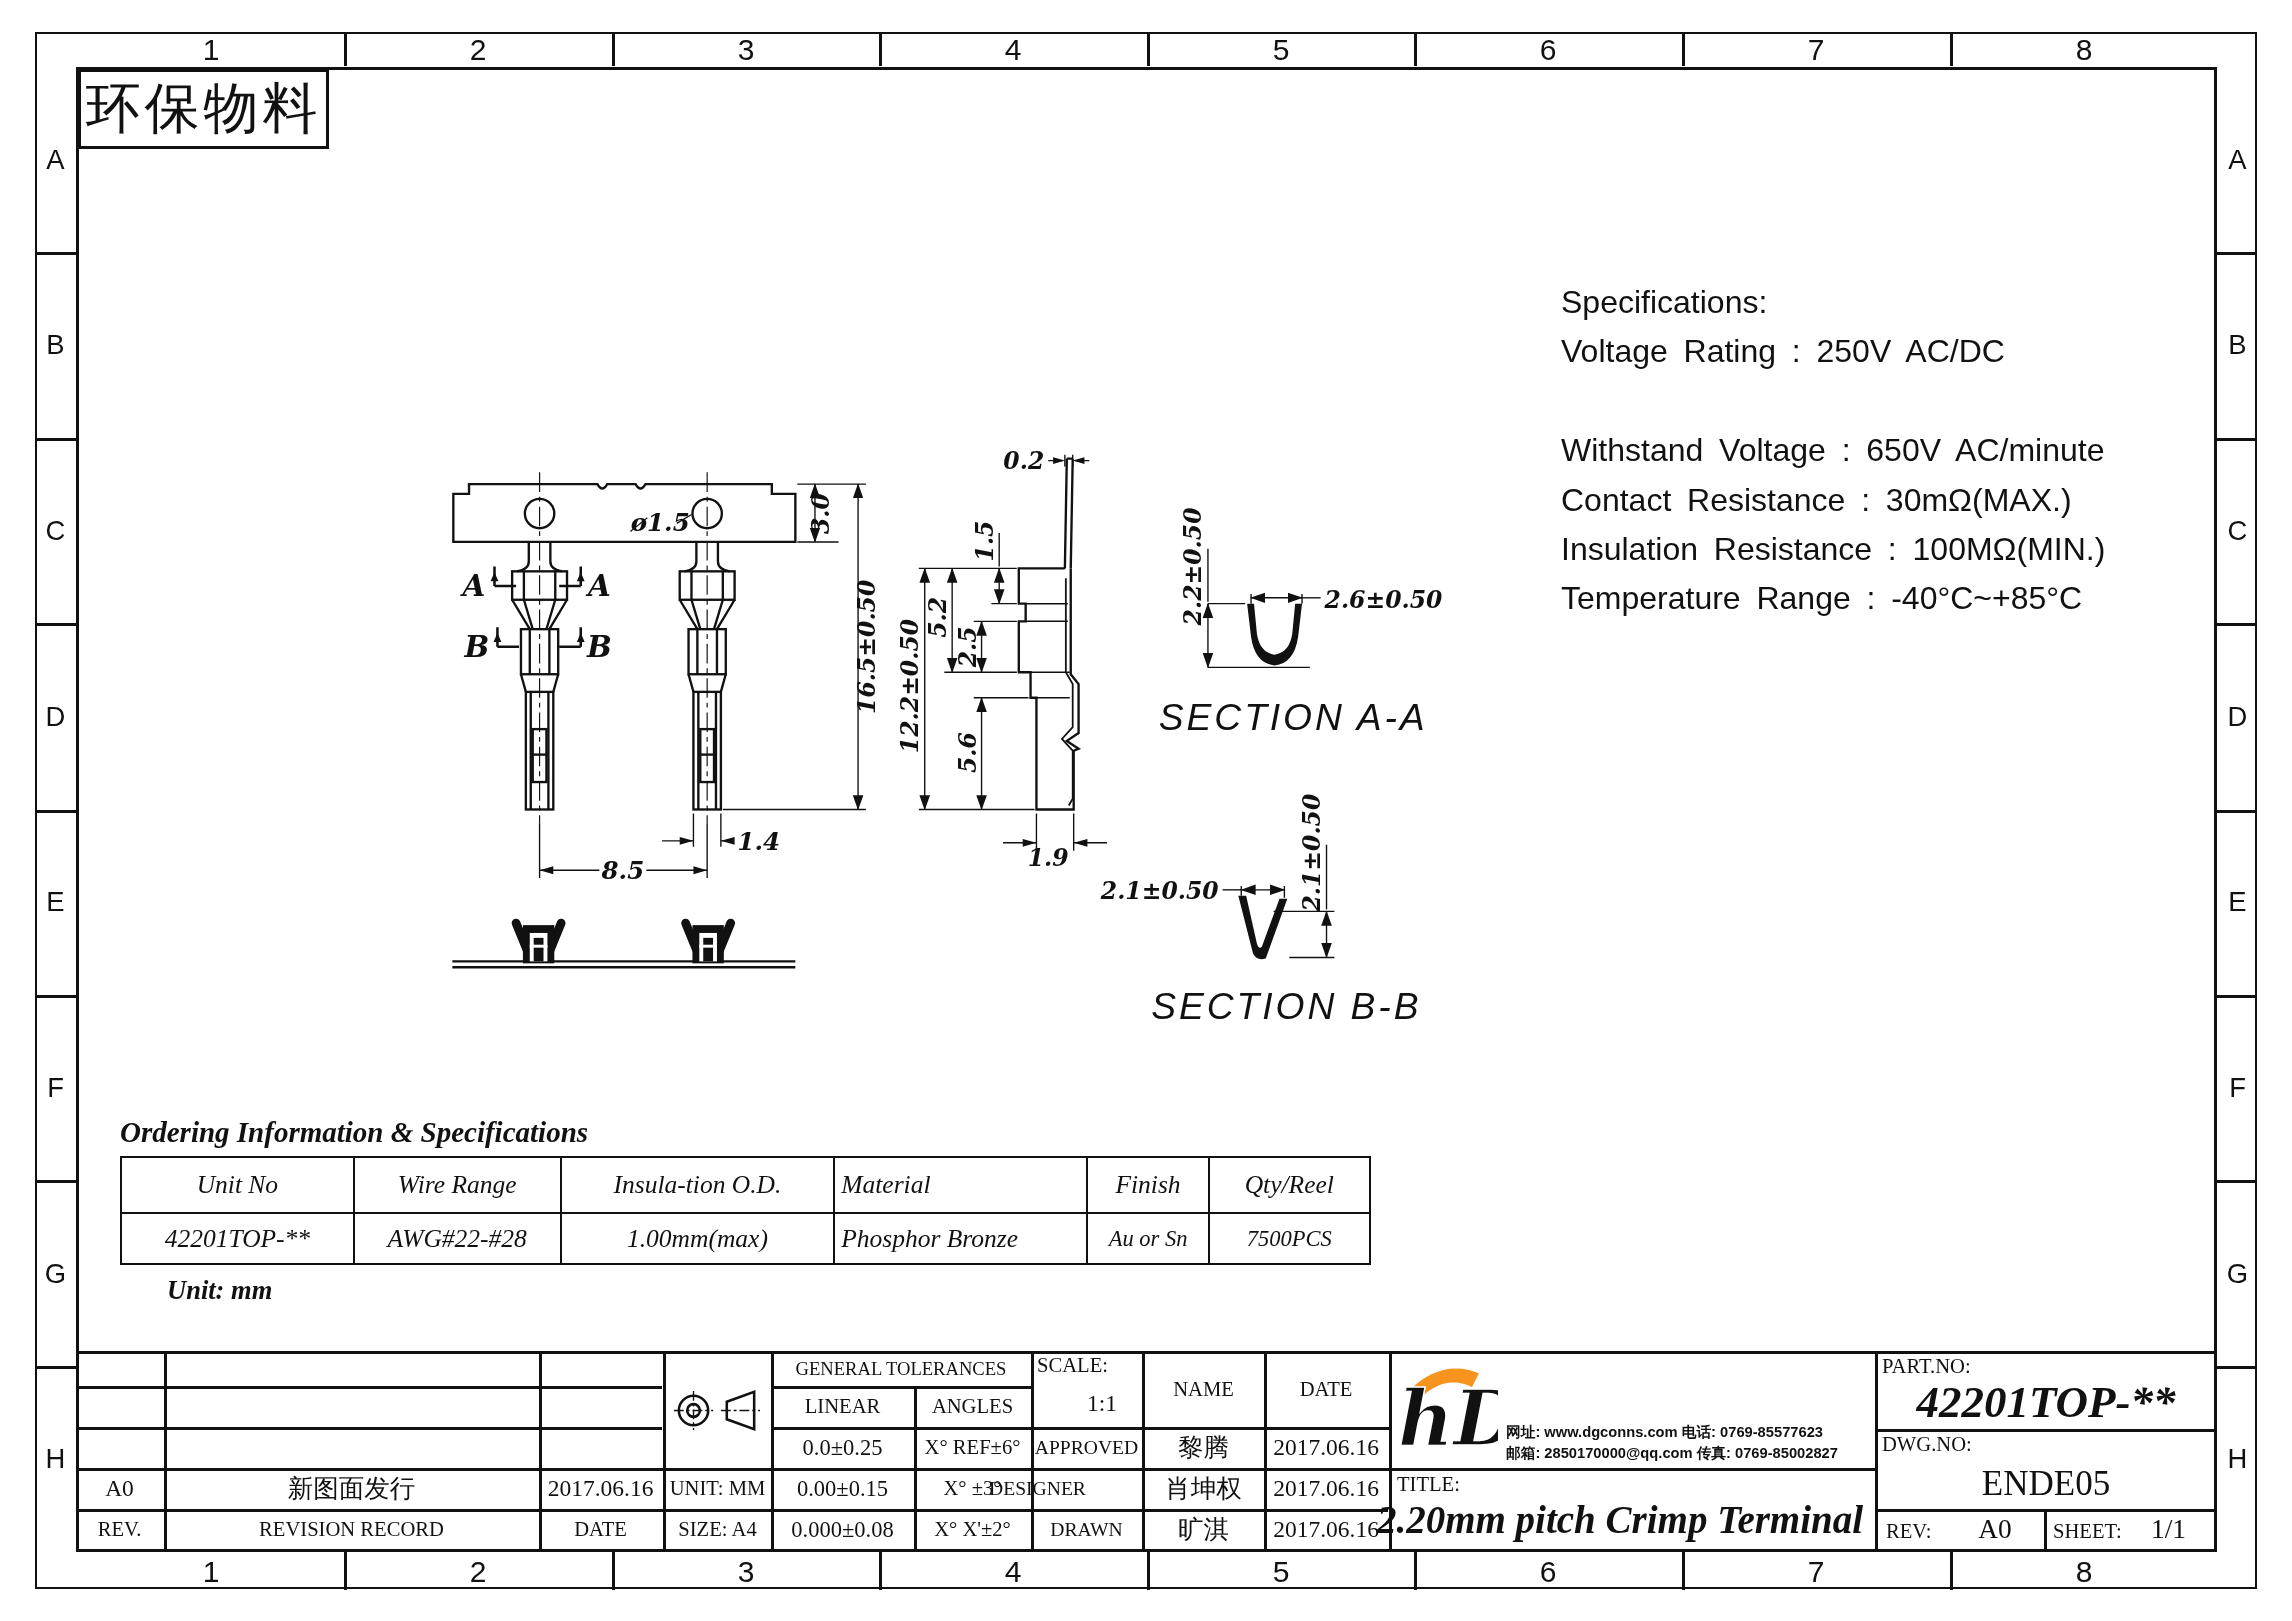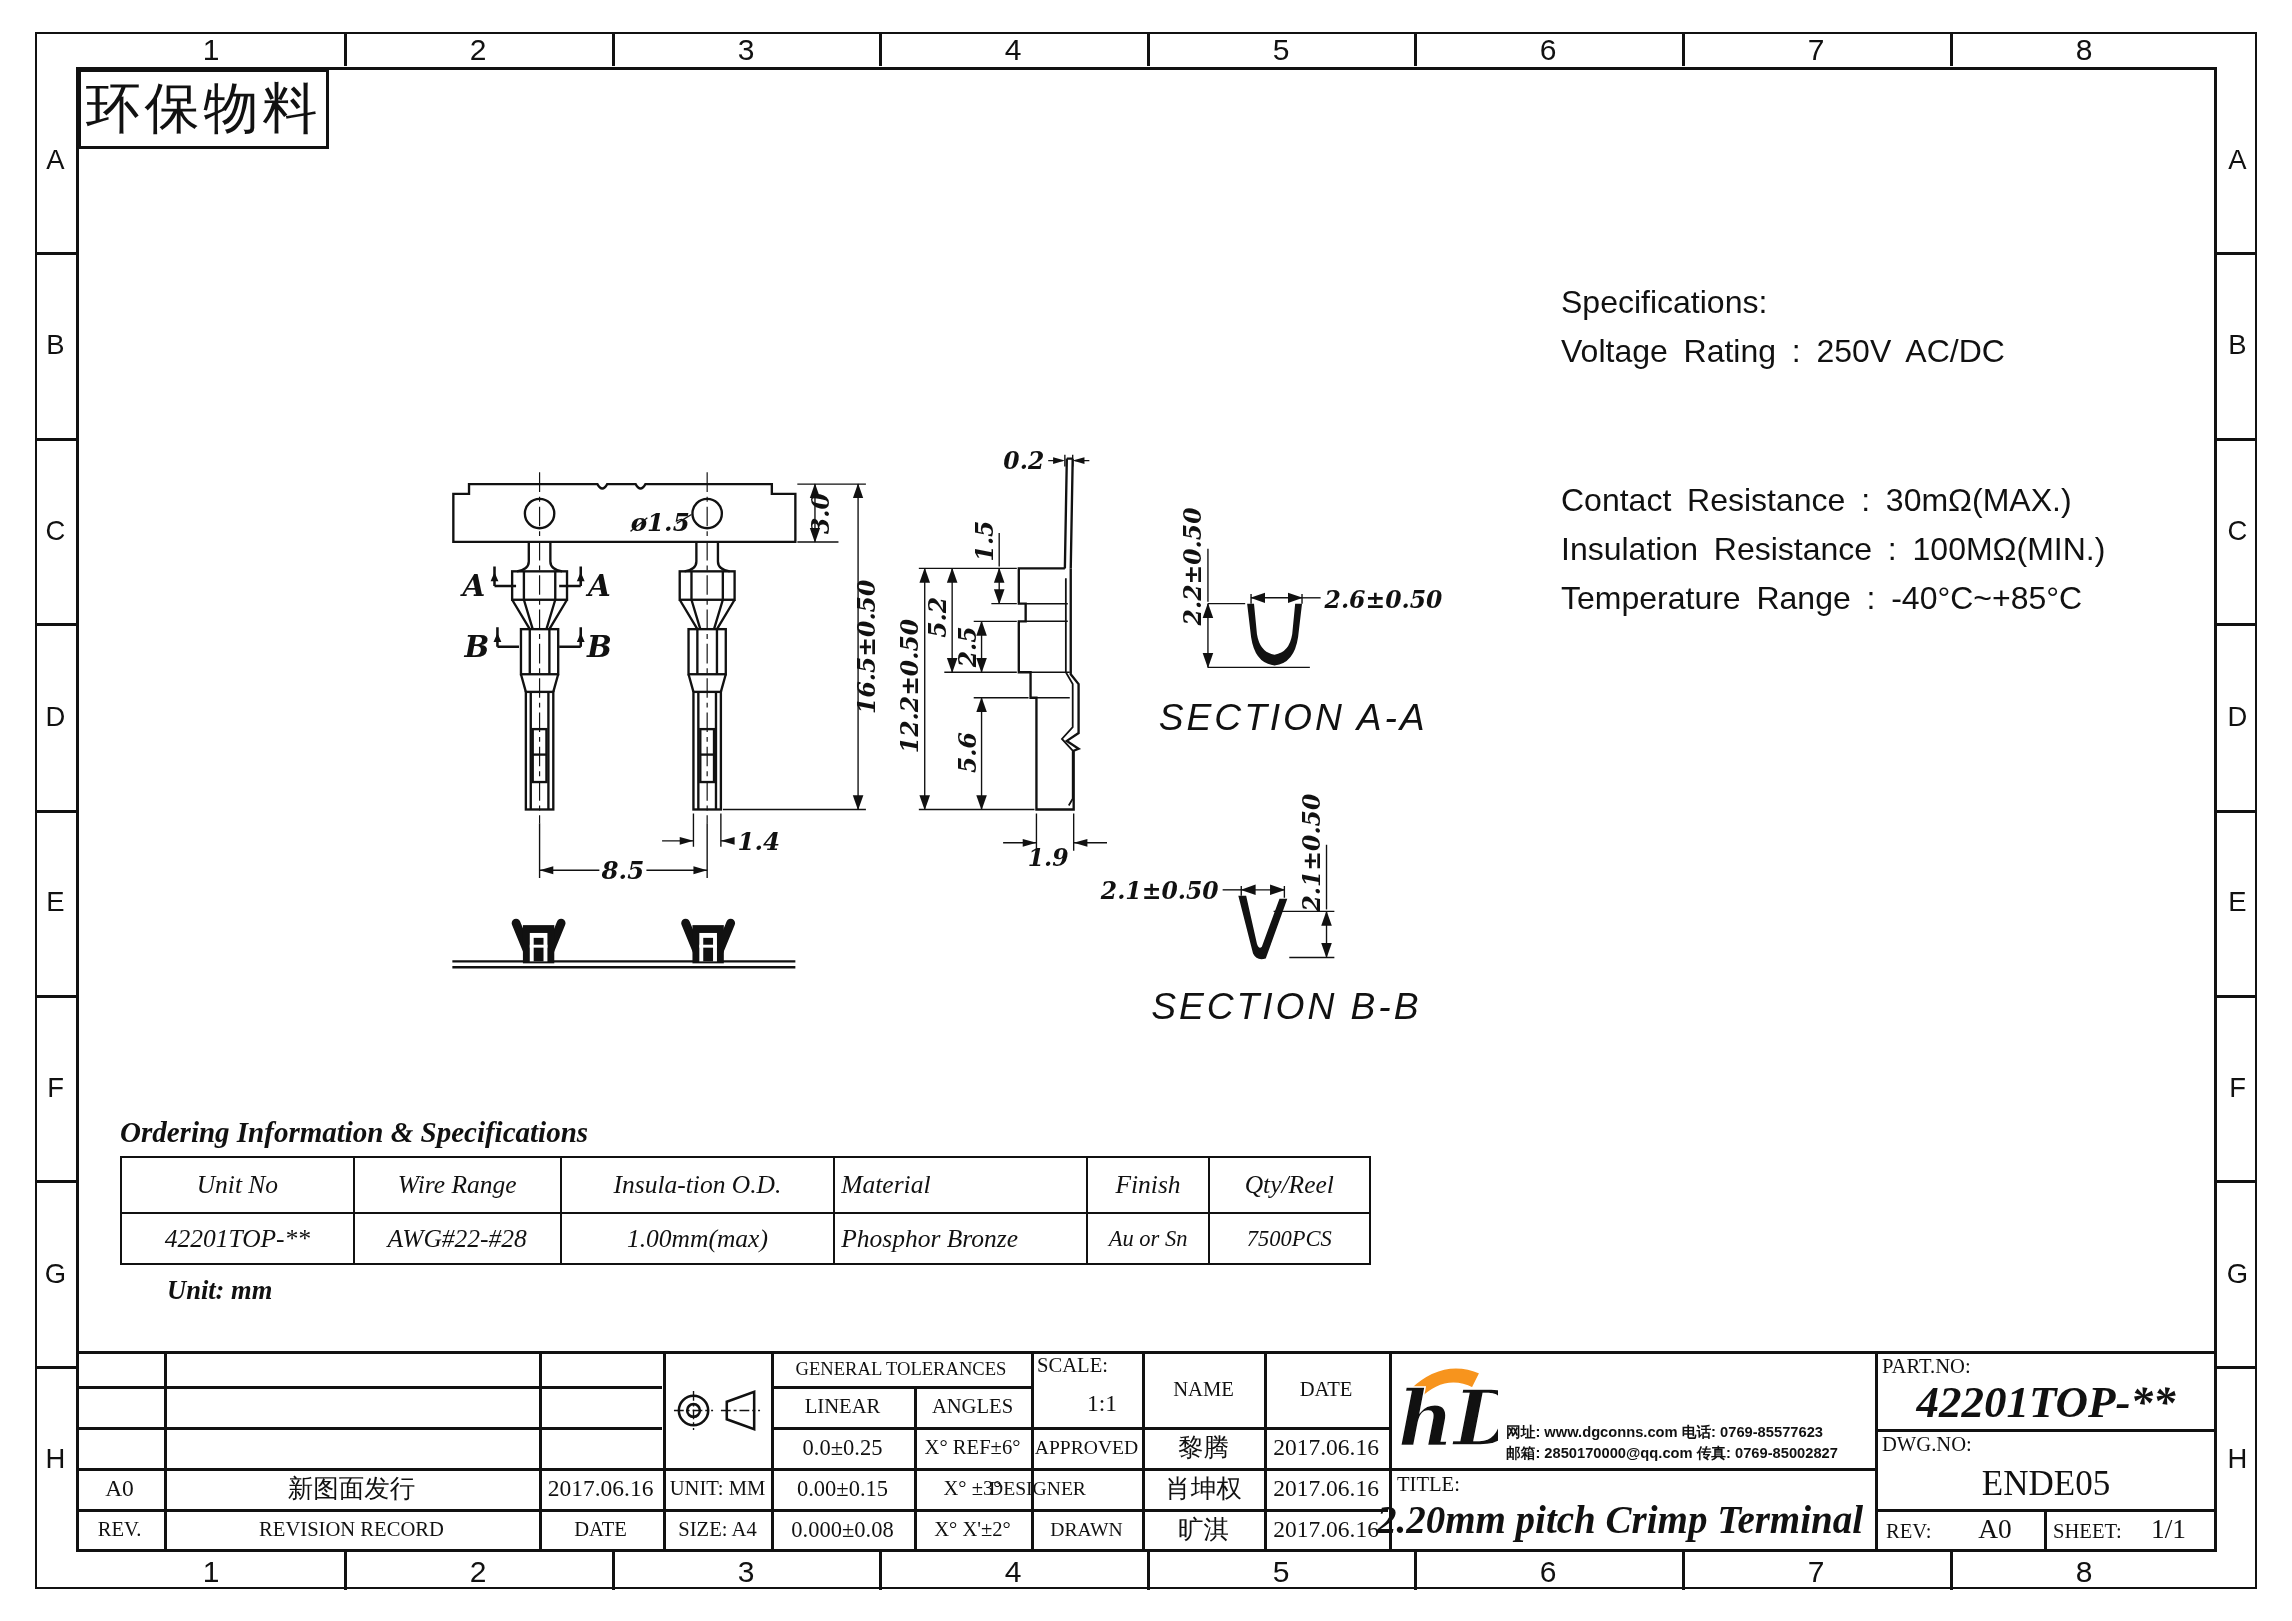--- a/index.html
+++ b/index.html
@@ -96,20 +96,21 @@
   <div class="cell bandlet" style="left:2219px;top:701px;width:37px;height:31px;">D</div>
   <div class="cell bandlet" style="left:2219px;top:886px;width:37px;height:31px;">E</div>
   <div class="cell bandlet" style="left:2219px;top:1072px;width:37px;height:31px;">F</div>
   <div class="cell bandlet" style="left:2219px;top:1258px;width:37px;height:31px;">G</div>
   <div class="cell bandlet" style="left:2219px;top:1443px;width:37px;height:31px;">H</div>
 
   <div id="eco-box" class="cell">环保物料</div>
 
   <div class="specline" style="top:284px;">Specifications:</div>
   <div class="specline" style="top:333px;">Voltage Rating : 250V AC/DC</div>
+  <div class="specline" style="top:432px;">Withstand Voltage : 650V AC/minute</div>
   <div class="specline" style="top:482px;">Contact Resistance : 30mΩ(MAX.)</div>
   <div class="specline" style="top:531px;">Insulation Resistance : 100MΩ(MIN.)</div>
   <div class="specline" style="top:580px;">Temperature Range : -40°C~+85°C</div>
 
   <svg class="abs" style="left:421px;top:431px;" width="1078" height="657" viewBox="430 440 1100 670">
     <defs>
       <marker id="ah" viewBox="0 0 10 10" refX="9.5" refY="5" markerWidth="11" markerHeight="11" orient="auto-start-reverse">
         <path d="M0,1.5 L10,5 L0,8.5 z" fill="#111"></path>
       </marker>
     </defs>

